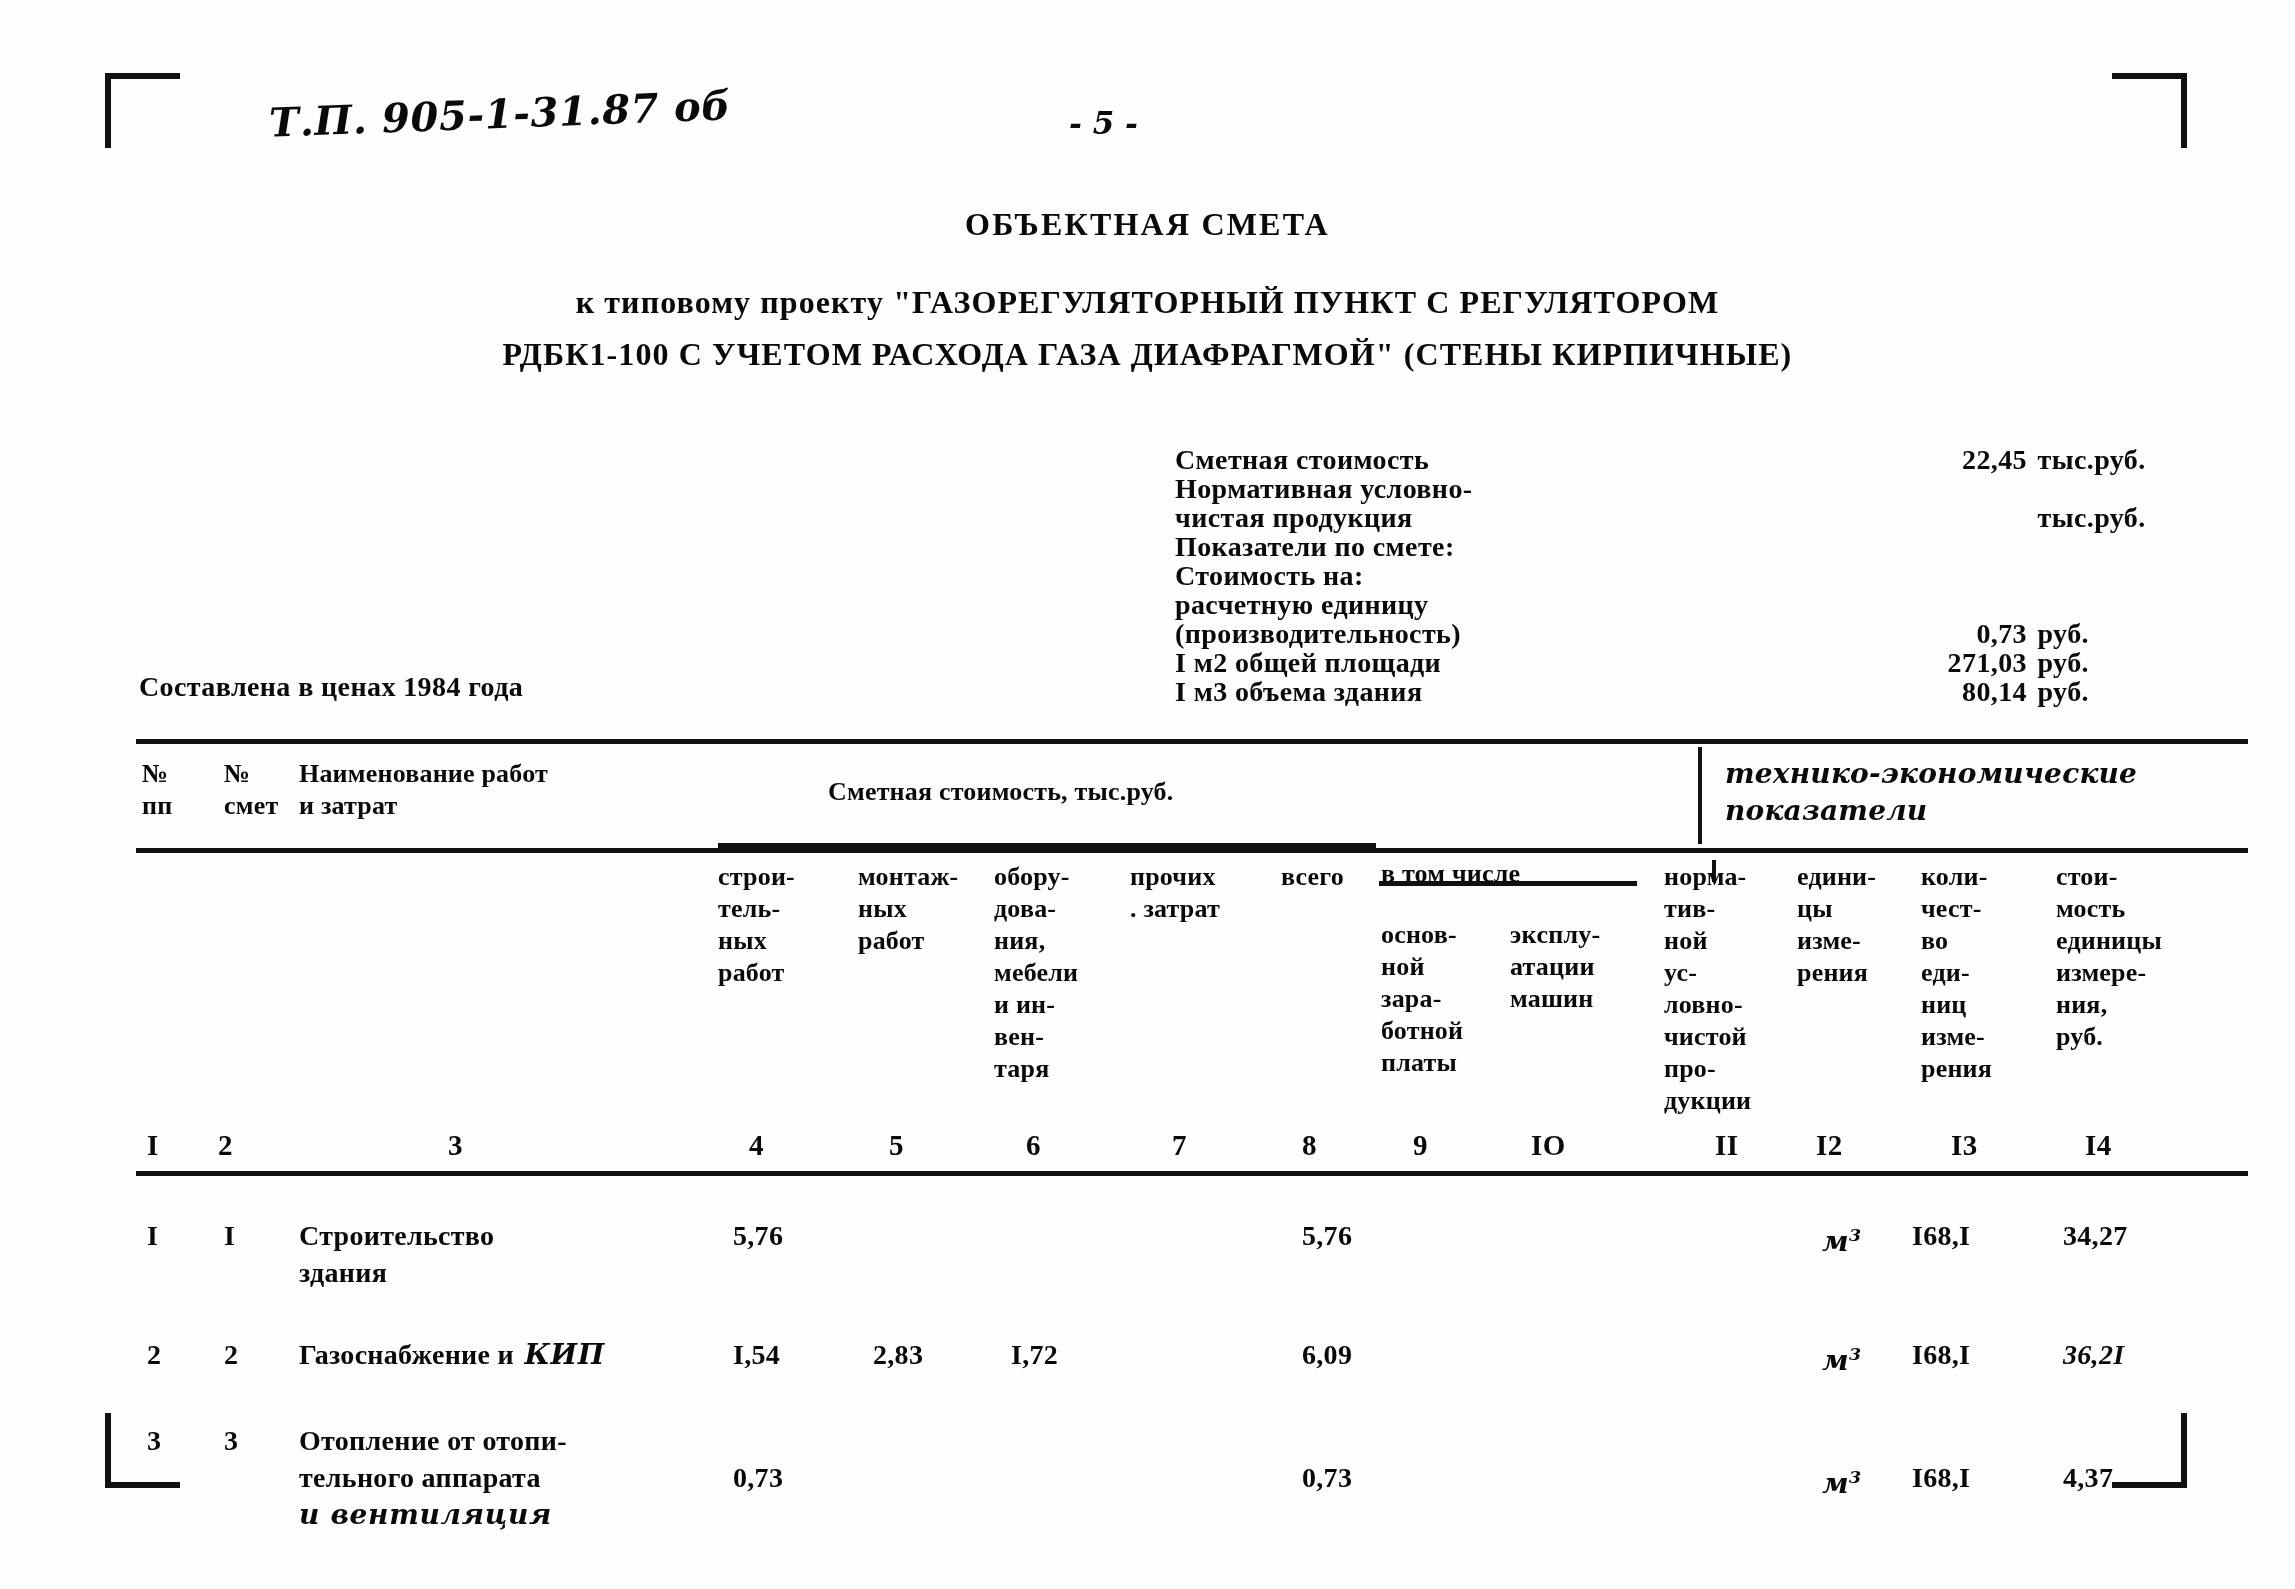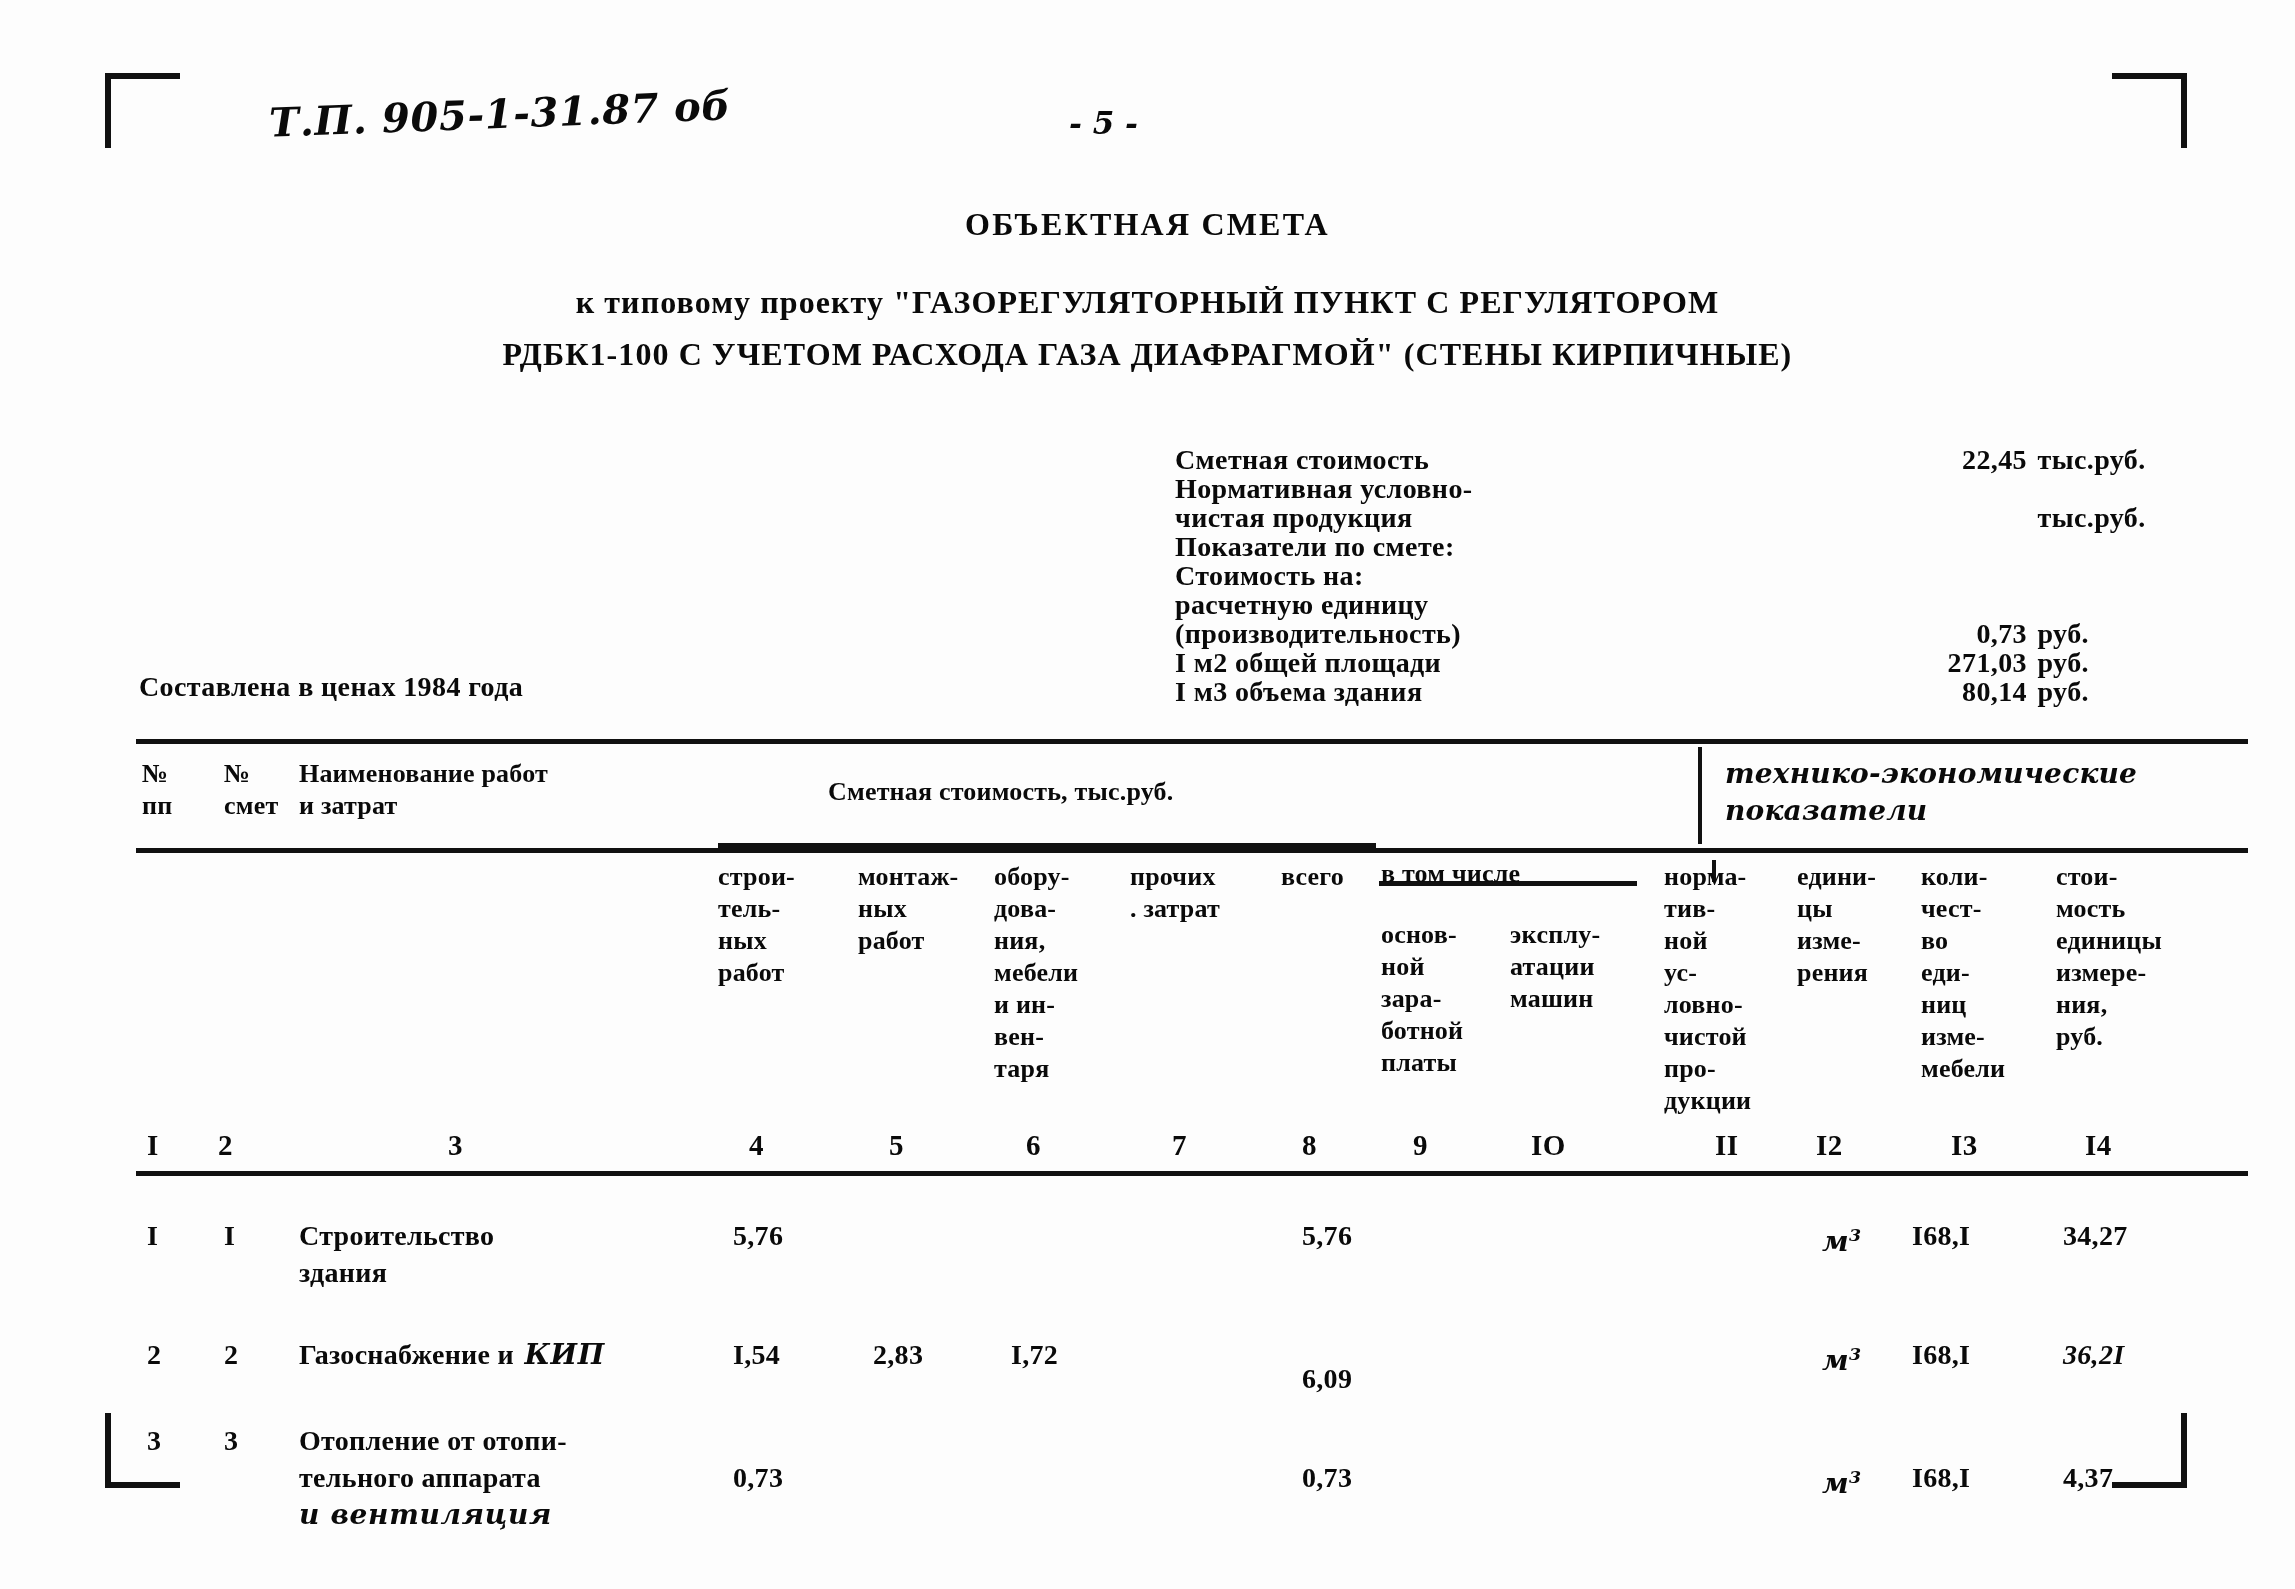--- a/index.html
+++ b/index.html
@@ -287,21 +287,21 @@
   <div class="hcell tw" id="h-c12">едини-
 цы
 изме-
 рения</div>
   <div class="hcell tw" id="h-c13">коли-
 чест-
 во
 еди-
 ниц
 изме-
-мебели</div>
+рения</div>
   <div class="hcell tw" id="h-c14">стои-
 мость
 единицы
 измере-
 ния,
 руб.</div>
 
   <div id="column-numbers">
       <div class="colnum tw" style="left: 147px;">I</div>
       <div class="colnum tw" style="left: 218px;">2</div>
@@ -327,21 +327,21 @@
       <div class="cell tw" style="left: 1302px; top: 1217px;">5,76</div>
       <div class="cell hand" style="left: 1822px; top: 1217px;">м<sup style="font-size: 0.62em;">3</sup></div>
       <div class="cell tw" style="left: 1912px; top: 1217px;">I68,I</div>
       <div class="cell tw" style="left: 2063px; top: 1217px;">34,27</div>
       <div class="cell tw" style="left: 147px; top: 1336px;">2</div>
       <div class="cell tw" style="left: 224px; top: 1336px;">2</div>
       <div class="cell tw" style="left: 299px; top: 1336px;">Газоснабжение и<span class="hand"> КИП</span></div>
       <div class="cell tw" style="left: 733px; top: 1336px;">I,54</div>
       <div class="cell tw" style="left: 873px; top: 1336px;">2,83</div>
       <div class="cell tw" style="left: 1011px; top: 1336px;">I,72</div>
-      <div class="cell tw" style="left: 1302px; top: 1336px; margin-top: 24px;">6,09</div>
+      <div class="cell tw" style="left: 1302px; top: 1336px;">6,09</div>
       <div class="cell hand" style="left: 1822px; top: 1336px;">м<sup style="font-size: 0.62em;">3</sup></div>
       <div class="cell tw" style="left: 1912px; top: 1336px;">I68,I</div>
       <div class="cell tw" style="left: 2063px; top: 1336px; font-style: italic;">36,2I</div>
       <div class="cell tw" style="left: 147px; top: 1422px;">3</div>
       <div class="cell tw" style="left: 224px; top: 1422px;">3</div>
       <div class="cell tw" style="left: 299px; top: 1422px;">Отопление от отопи-
 тельного аппарата
 <span class="hand">и вентиляция</span></div>
       <div class="cell tw" style="left: 733px; top: 1459px;">0,73</div>
       <div class="cell tw" style="left: 1302px; top: 1459px;">0,73</div>

